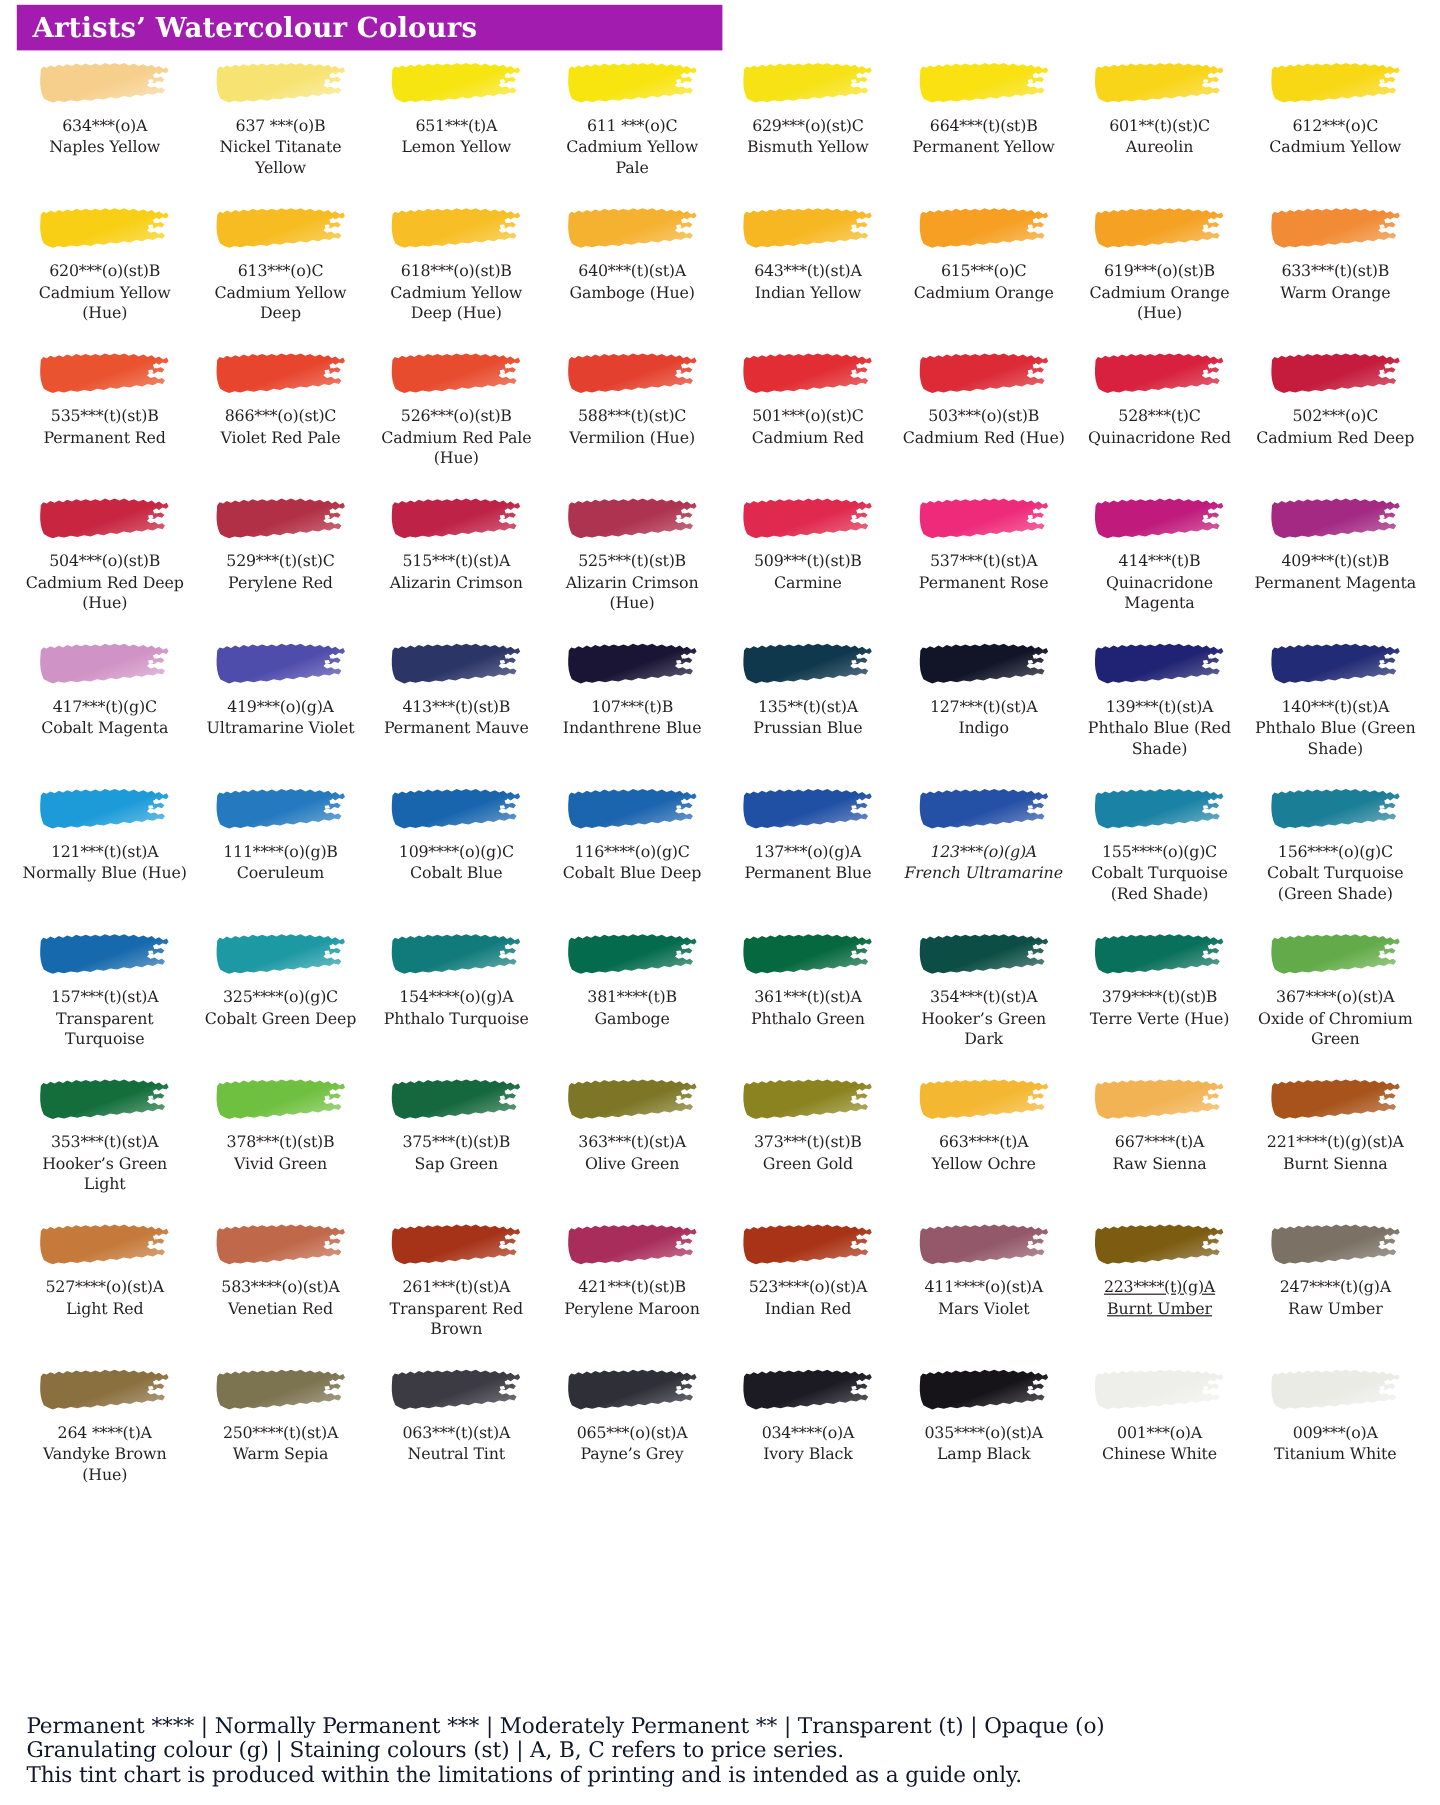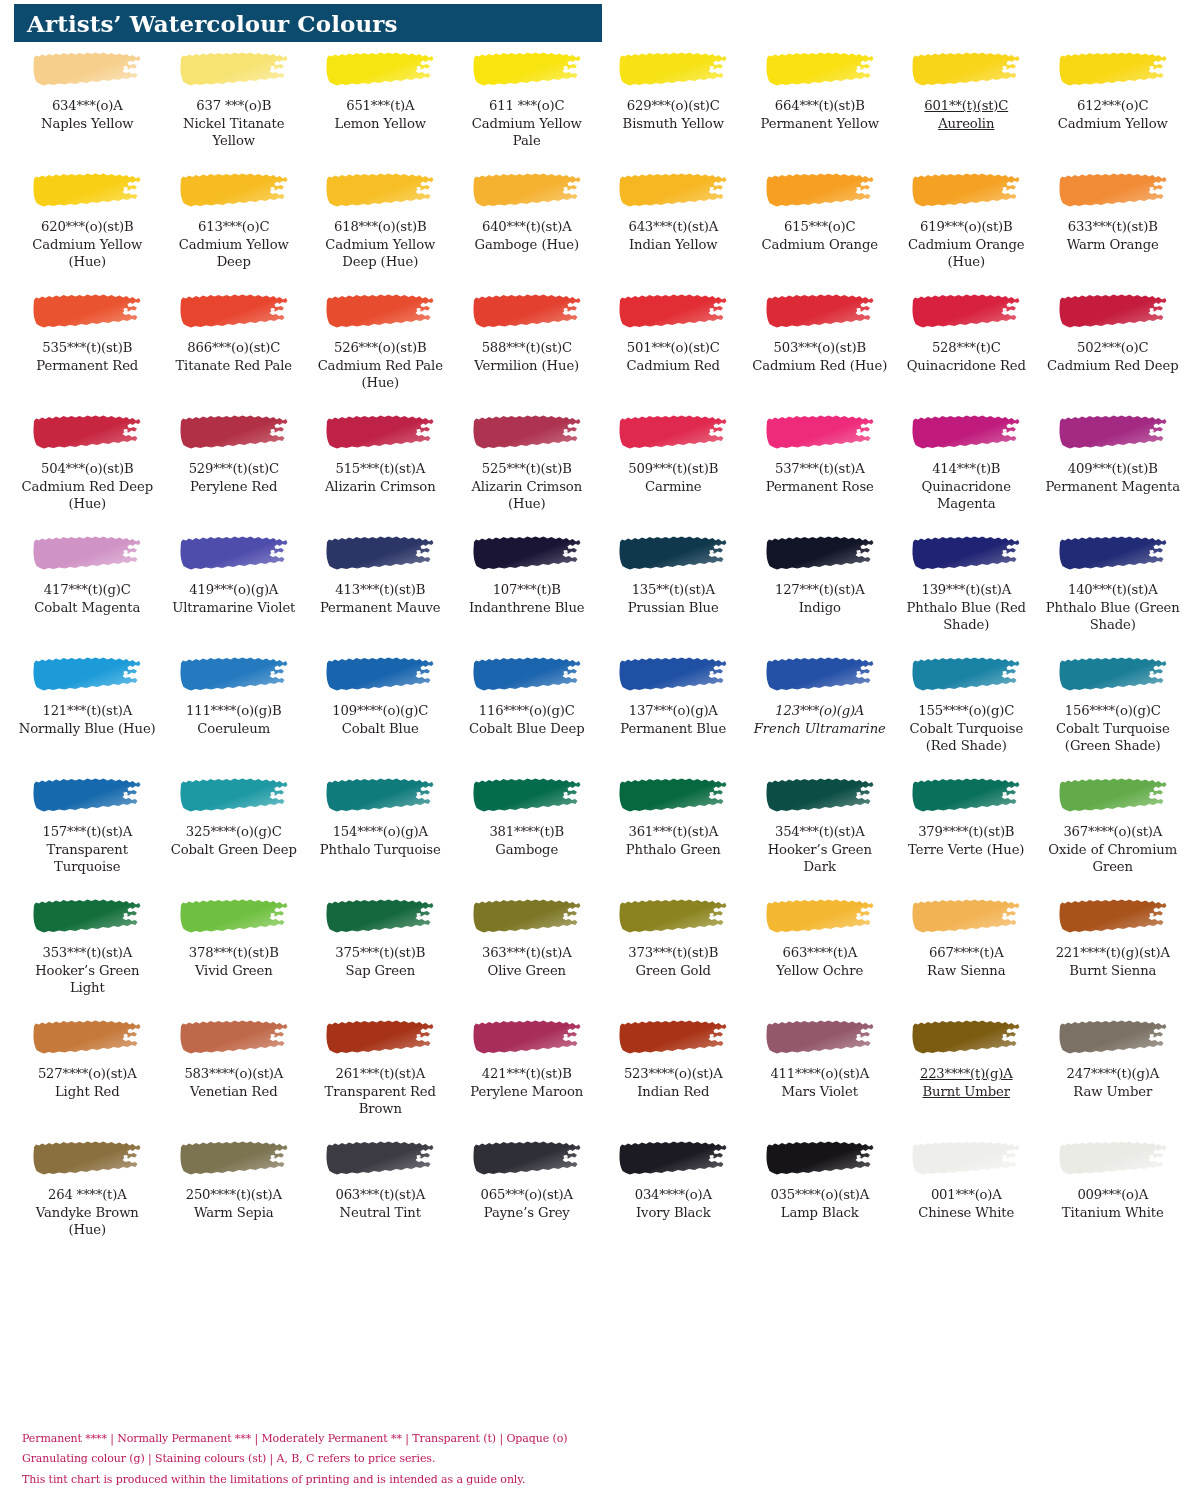--- a/index.html
+++ b/index.html
@@ -96,33 +96,33 @@
 
   
   #footer {
     position: absolute;
     left: 22px;
     bottom: 14px;
     width: 1100px;
   }
   .footer-line {
     font-family: "DejaVu Serif", serif;
-    font-size: 11px;
+    font-size: 18px;
     line-height: 20.5px;
-    color: #be185d;
+    color: #0f172a;
     letter-spacing: -0.1px;
     white-space: nowrap;
   }
 </style>
 </head>
 <body>
 
 <div id="chart-page">
 
-  <div id="title-bar" style="background: #0c4a6e;">
+  <div id="title-bar" style="background: #a21caf;">
     <div id="title-text" style="color: rgb(255, 255, 255);">Artists’ Watercolour Colours</div>
   </div>
 
   <div id="swatch-grid">
       <div class="swatch-cell" style="height: 121px;">
         <div class="swatch-paint-wrap">
           <div class="swatch-paint">
             <svg viewBox="0 0 220 76" preserveAspectRatio="none">
               <defs>
                 <linearGradient id="g0" x1="0" y1="0" x2="1" y2="0.85">
@@ -233,21 +233,21 @@
               </defs>
               <path d="M4,14 L8,9 L14,11 L20,7 L27,10 L34,6 L41,9 L48,5 L56,8 L63,4 L71,7 L79,4 L87,7 L95,4 L103,7 L111,3 L119,6 L127,3 L135,6 L143,3 L151,7 L159,4 L167,8 L175,5 L182,9 L189,6 L195,11 L201,8 L208,13 L214,10 L217,16 L213,20 L207,18 L201,22 L196,19 L192,24 L197,28 L204,26 L210,30 L206,35 L199,33 L193,37 L186,35 L181,40 L187,44 L194,42 L200,46 L206,44 L211,48 L207,54 L199,52 L191,56 L182,54 L173,58 L163,56 L153,60 L142,58 L131,62 L120,60 L109,64 L98,62 L87,66 L76,64 L65,67 L54,65 L43,68 L33,66 L24,69 L16,66 L9,62 L6,55 L4,47 L3,38 L3,29 Z" fill="url(#g5)"></path>
               <path d="M191,22 L198,20 L200,26 L193,28 Z" fill="#ffffff"></path>
               <path d="M183,31 L190,30 L192,35 L184,36 Z" fill="#ffffff"></path>
             </svg>
           </div>
         </div>
         <div class="swatch-code">664***(t)(st)B</div>
         <div class="swatch-name">Permanent Yellow</div>
       </div>
-      <div class="swatch-cell" style="height: 121px; text-decoration: underline;">
+      <div class="swatch-cell" style="height: 121px;">
         <div class="swatch-paint-wrap">
           <div class="swatch-paint">
             <svg viewBox="0 0 220 76" preserveAspectRatio="none">
               <defs>
                 <linearGradient id="g6" x1="0" y1="0" x2="1" y2="0.85">
                   <stop offset="0%" stop-color="#f9d51a"></stop>
                   <stop offset="58%" stop-color="#f9d51a"></stop>
                   <stop offset="100%" stop-color="#fbe264"></stop>
                 </linearGradient>
               </defs>
@@ -471,21 +471,21 @@
                   <stop offset="100%" stop-color="#ee7f69"></stop>
                 </linearGradient>
               </defs>
               <path d="M4,14 L8,9 L14,11 L20,7 L27,10 L34,6 L41,9 L48,5 L56,8 L63,4 L71,7 L79,4 L87,7 L95,4 L103,7 L111,3 L119,6 L127,3 L135,6 L143,3 L151,7 L159,4 L167,8 L175,5 L182,9 L189,6 L195,11 L201,8 L208,13 L214,10 L217,16 L213,20 L207,18 L201,22 L196,19 L192,24 L197,28 L204,26 L210,30 L206,35 L199,33 L193,37 L186,35 L181,40 L187,44 L194,42 L200,46 L206,44 L211,48 L207,54 L199,52 L191,56 L182,54 L173,58 L163,56 L153,60 L142,58 L131,62 L120,60 L109,64 L98,62 L87,66 L76,64 L65,67 L54,65 L43,68 L33,66 L24,69 L16,66 L9,62 L6,55 L4,47 L3,38 L3,29 Z" fill="url(#g17)"></path>
               <path d="M191,22 L198,20 L200,26 L193,28 Z" fill="#ffffff"></path>
               <path d="M183,31 L190,30 L192,35 L184,36 Z" fill="#ffffff"></path>
             </svg>
           </div>
         </div>
         <div class="swatch-code">866***(o)(st)C</div>
-        <div class="swatch-name">Titanate Red Pale</div>
+        <div class="swatch-name">Violet Red Pale</div>
       </div>
       <div class="swatch-cell" style="height: 121px;">
         <div class="swatch-paint-wrap">
           <div class="swatch-paint">
             <svg viewBox="0 0 220 76" preserveAspectRatio="none">
               <defs>
                 <linearGradient id="g18" x1="0" y1="0" x2="1" y2="0.85">
                   <stop offset="0%" stop-color="#e84c2f"></stop>
                   <stop offset="58%" stop-color="#e84c2f"></stop>
                   <stop offset="100%" stop-color="#ef8369"></stop>

